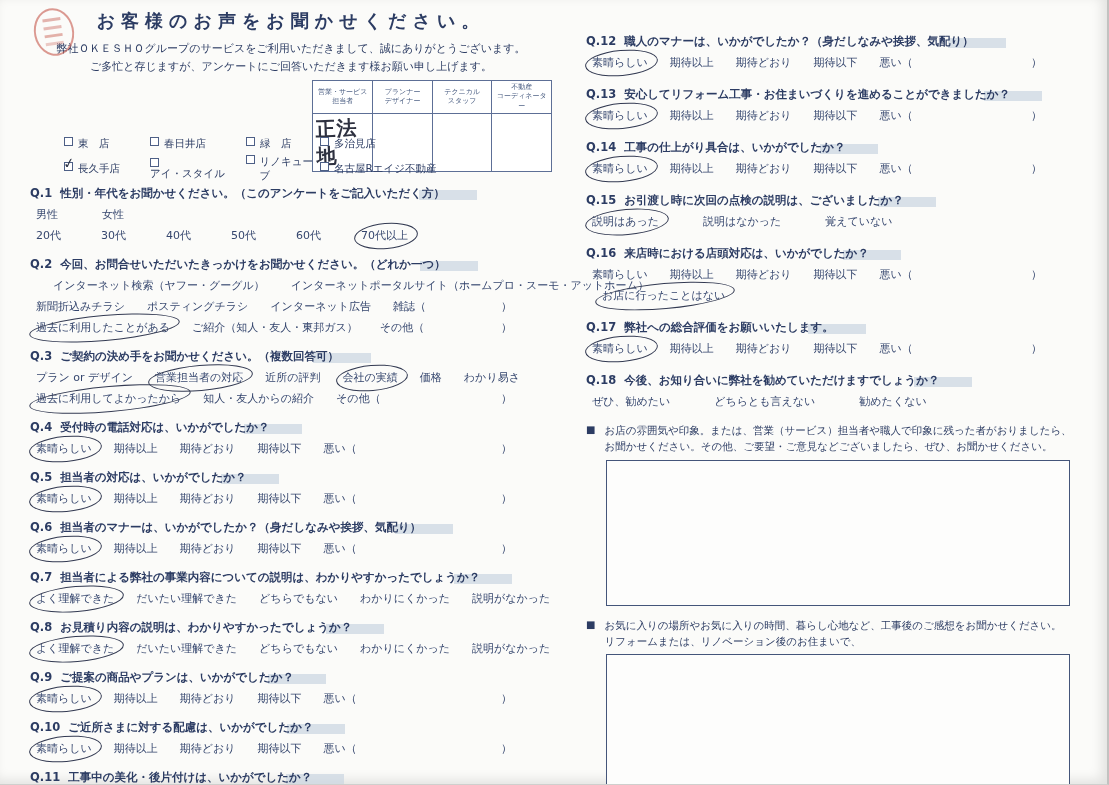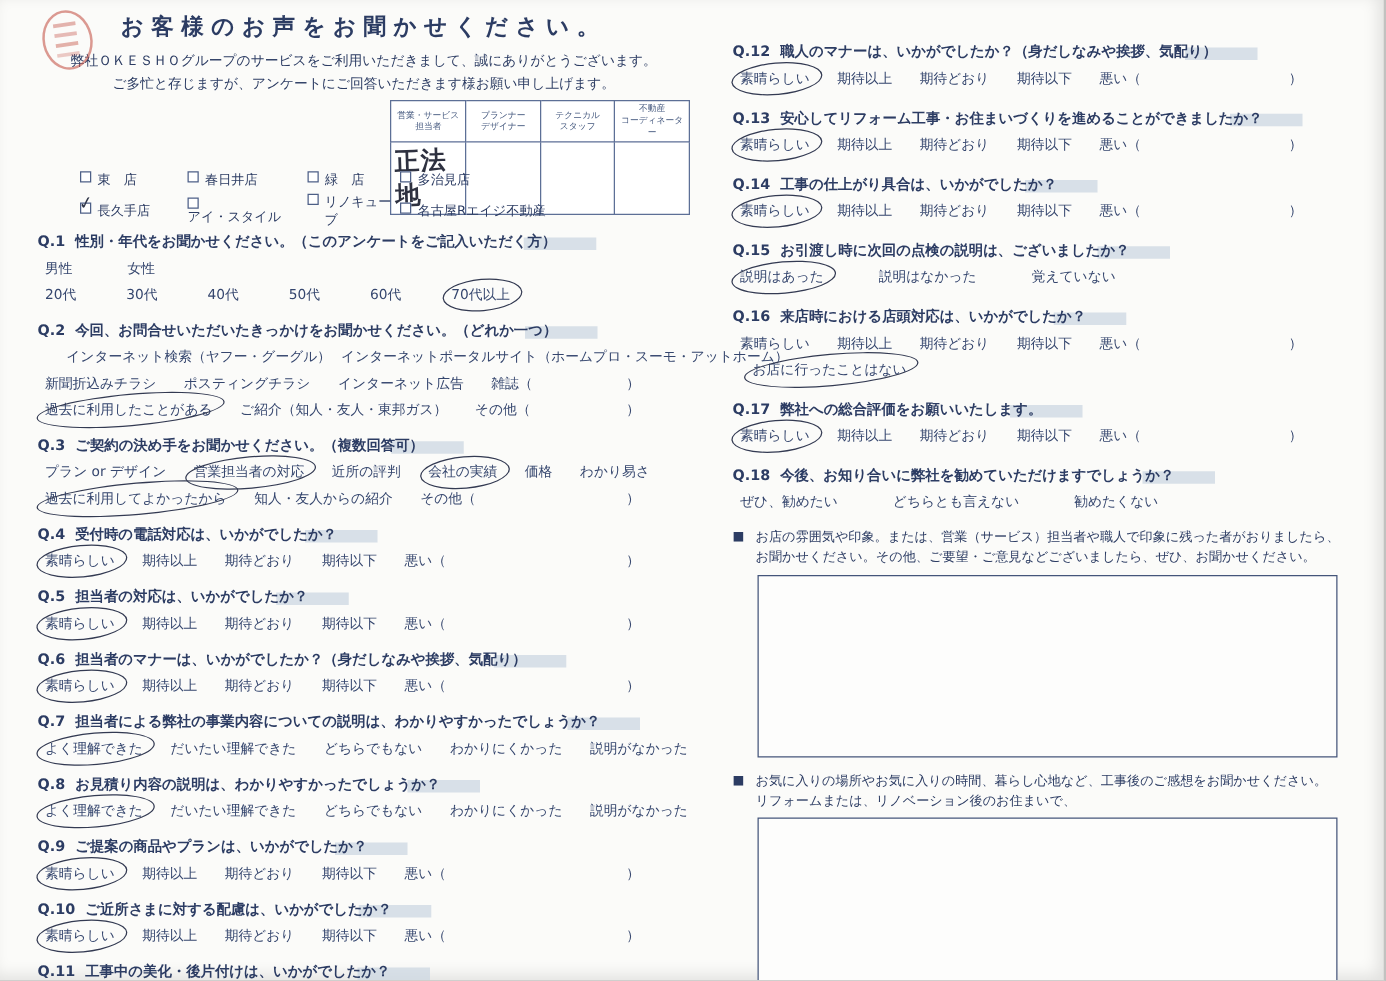--- a/index.html
+++ b/index.html
@@ -155,21 +155,21 @@
             <span class="opt">20代</span>
             <span class="opt">30代</span>
             <span class="opt">40代</span>
             <span class="opt">50代</span>
             <span class="opt">60代</span>
             <span class="opt circled">70代以上</span>
           </div>
         </div>
         <div class="question">
           <div class="q-title-row"><span class="q-no">Q.2</span><span class="q-title">今回、お問合せいただいたきっかけをお聞かせください。（どれか一つ）</span></div>
-          <div class="opt-row" style="gap: 8px; margin-left: 23px;">
+          <div class="opt-row" style="gap: 26px; margin-left: 23px;">
             <span class="opt">インターネット検索（ヤフー・グーグル）</span>
             <span class="opt">インターネットポータルサイト（ホームプロ・スーモ・アットホーム）</span>
           </div>
           <div class="opt-row" style="gap: 22px;">
             <span class="opt">新聞折込みチラシ</span>
             <span class="opt">ポスティングチラシ</span>
             <span class="opt">インターネット広告</span>
             <span class="opt">雑誌（</span>
             <span class="opt end-paren">）</span>
           </div>

